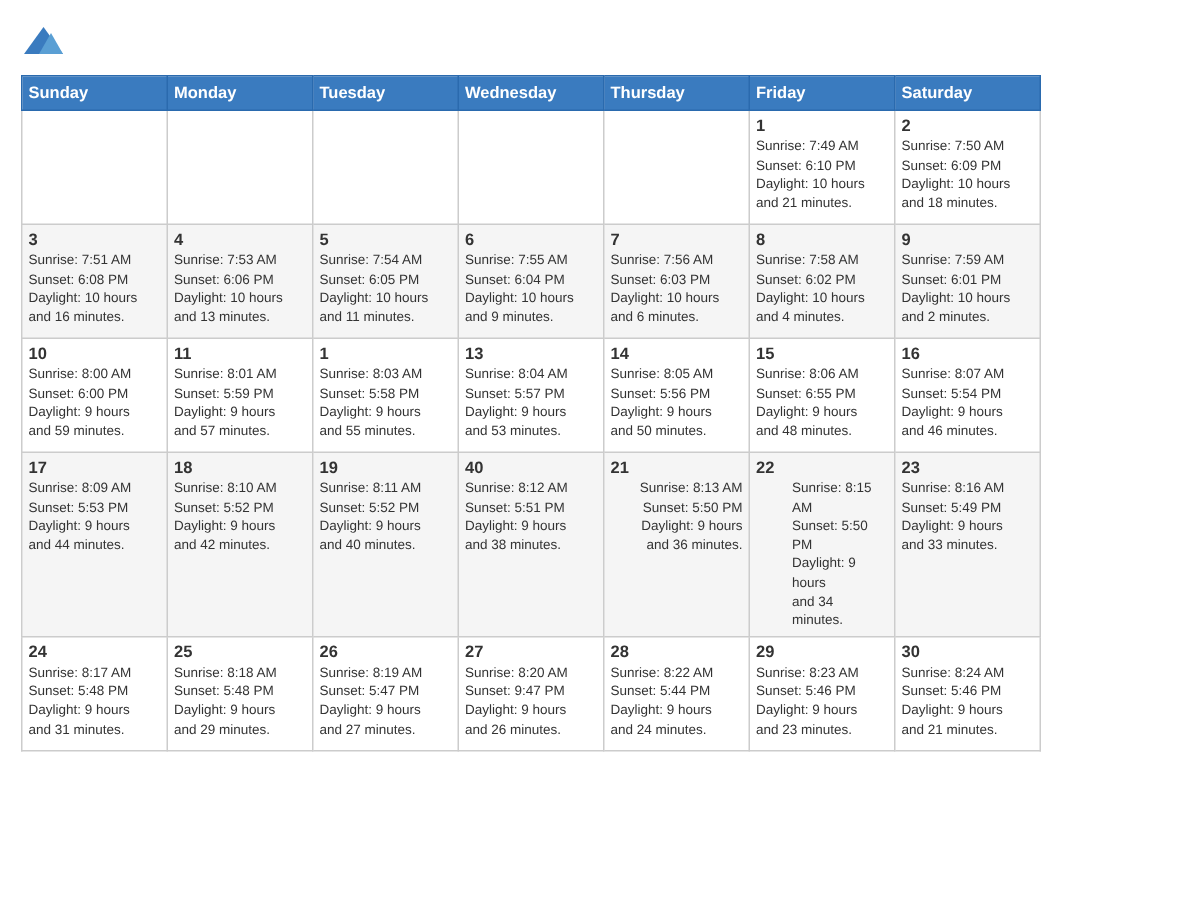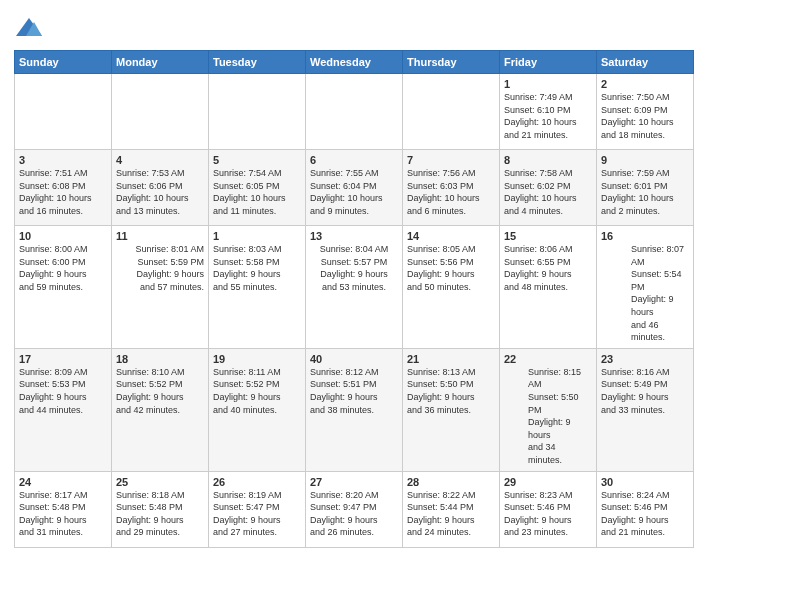--- a/index.html
+++ b/index.html
@@ -201,56 +201,56 @@
         <tr>
           <td>
             <span class="day-number">10</span>
             <div class="day-info" style="white-space: pre-line;">Sunrise: 8:00 AM
 Sunset: 6:00 PM
 Daylight: 9 hours
 and 59 minutes.</div>
           </td>
           <td>
             <span class="day-number">11</span>
-            <div class="day-info" style="white-space: pre-line; text-align: right;">Sunrise: 8:01 AM
+            <div class="day-info" style="white-space: pre-line;">Sunrise: 8:01 AM
 Sunset: 5:59 PM
 Daylight: 9 hours
 and 57 minutes.</div>
           </td>
           <td>
             <span class="day-number">1</span>
             <div class="day-info" style="white-space: pre-line;">Sunrise: 8:03 AM
 Sunset: 5:58 PM
 Daylight: 9 hours
 and 55 minutes.</div>
           </td>
           <td>
             <span class="day-number">13</span>
-            <div class="day-info" style="white-space: pre-line; text-align: center;">Sunrise: 8:04 AM
+            <div class="day-info" style="white-space: pre-line;">Sunrise: 8:04 AM
 Sunset: 5:57 PM
 Daylight: 9 hours
 and 53 minutes.</div>
           </td>
           <td>
             <span class="day-number">14</span>
             <div class="day-info" style="white-space: pre-line;">Sunrise: 8:05 AM
 Sunset: 5:56 PM
 Daylight: 9 hours
 and 50 minutes.</div>
           </td>
           <td>
             <span class="day-number">15</span>
             <div class="day-info" style="white-space: pre-line;">Sunrise: 8:06 AM
 Sunset: 6:55 PM
 Daylight: 9 hours
 and 48 minutes.</div>
           </td>
           <td>
             <span class="day-number">16</span>
-            <div class="day-info" style="white-space: pre-line; margin-left: 30px;">Sunrise: 8:07 AM
+            <div class="day-info" style="white-space: pre-line;">Sunrise: 8:07 AM
 Sunset: 5:54 PM
 Daylight: 9 hours
 and 46 minutes.</div>
           </td>
         </tr>
         <tr>
           <td>
             <span class="day-number">17</span>
             <div class="day-info" style="white-space: pre-line;">Sunrise: 8:09 AM
 Sunset: 5:53 PM
@@ -273,21 +273,21 @@
           </td>
           <td>
             <span class="day-number">40</span>
             <div class="day-info" style="white-space: pre-line;">Sunrise: 8:12 AM
 Sunset: 5:51 PM
 Daylight: 9 hours
 and 38 minutes.</div>
           </td>
           <td>
             <span class="day-number">21</span>
-            <div class="day-info" style="white-space: pre-line;">Sunrise: 8:13 AM
+            <div class="day-info" style="white-space: pre-line; text-align: right;">Sunrise: 8:13 AM
 Sunset: 5:50 PM
 Daylight: 9 hours
 and 36 minutes.</div>
           </td>
           <td>
             <span class="day-number">22</span>
             <div class="day-info" style="white-space: pre-line; margin-left: 24px;">Sunrise: 8:15 AM
 Sunset: 5:50 PM
 Daylight: 9 hours
 and 34 minutes.</div>

